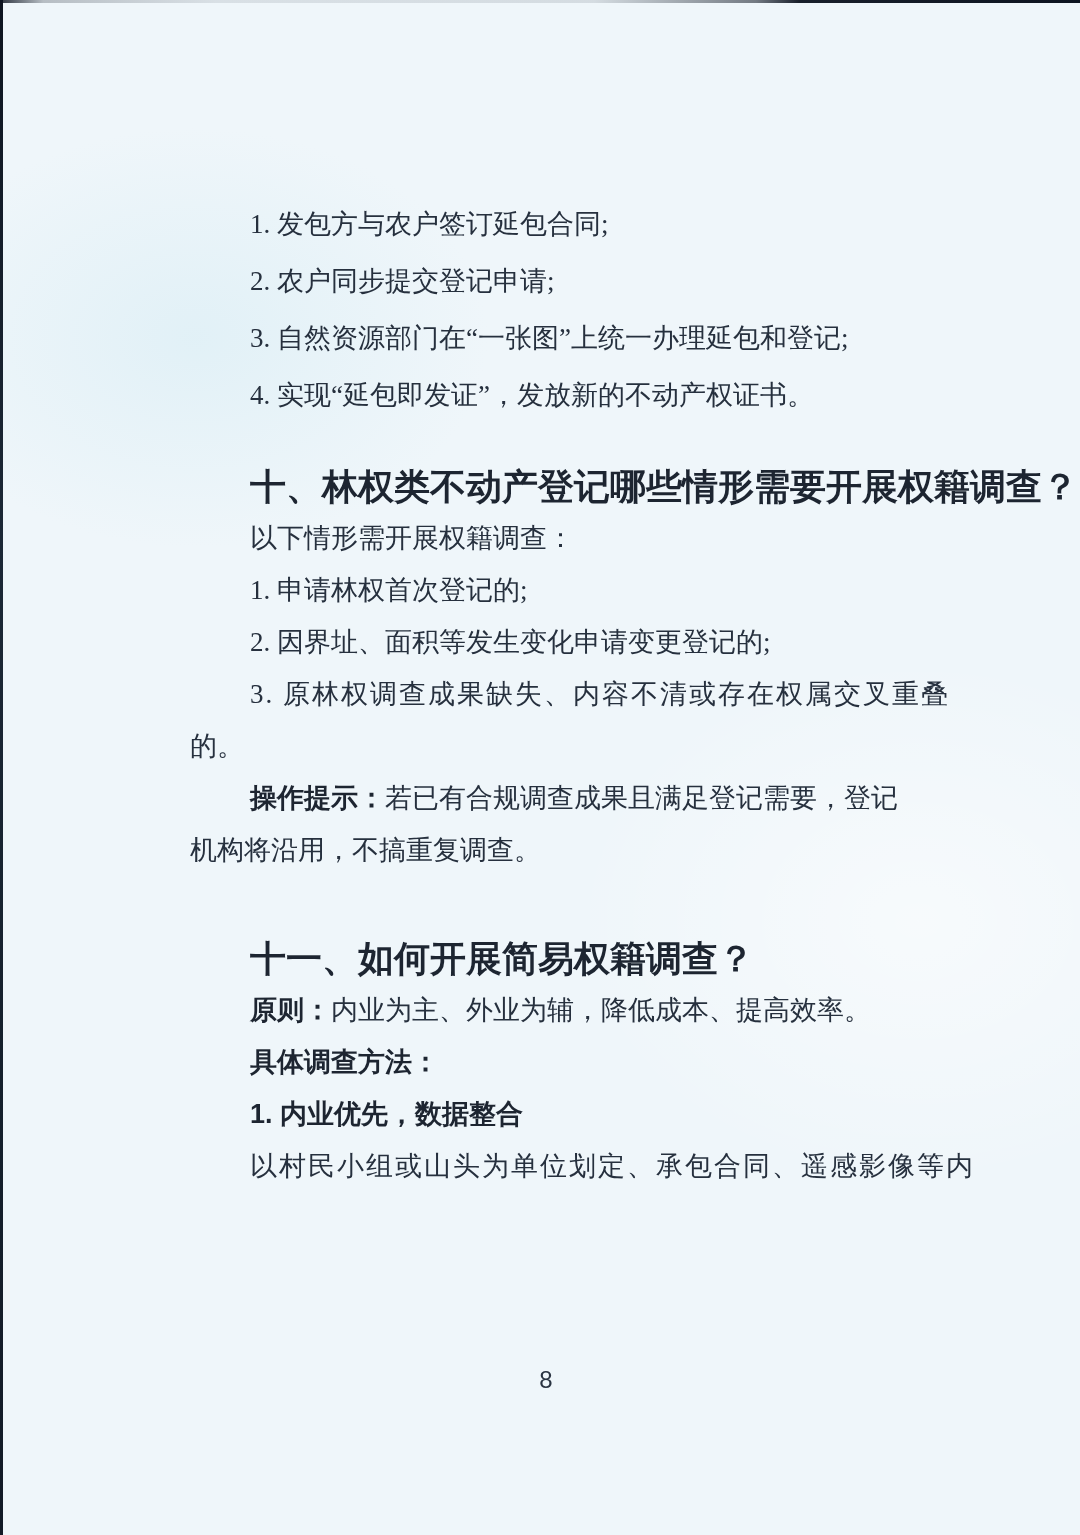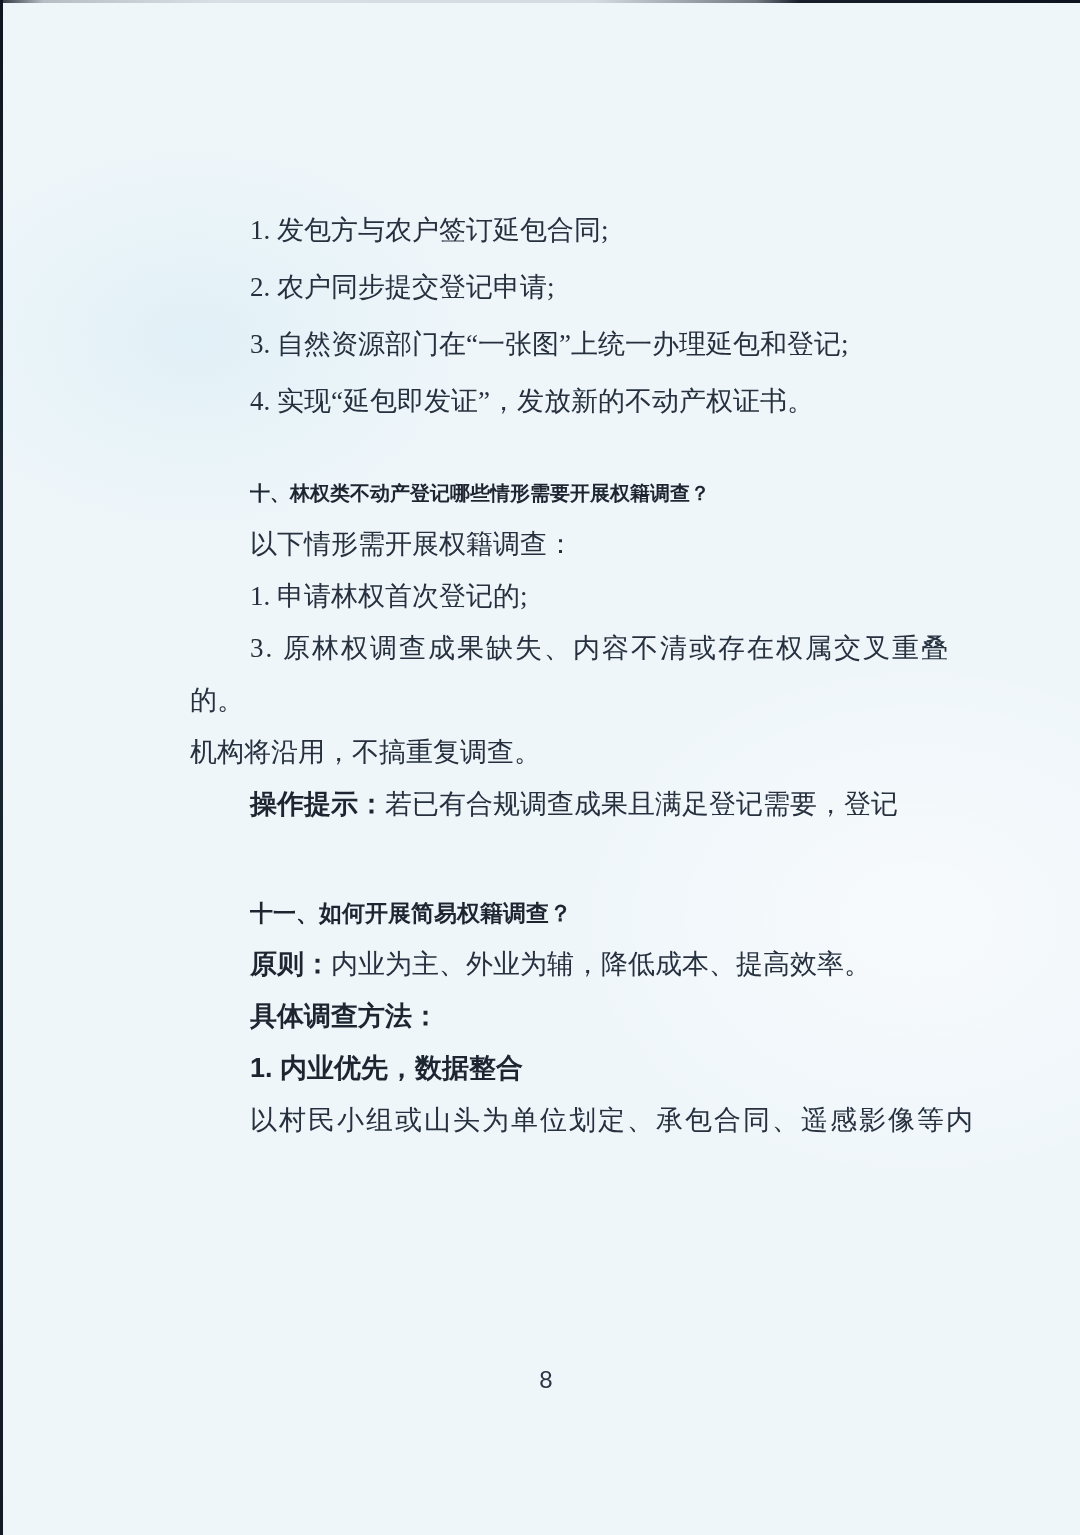--- a/index.html
+++ b/index.html
@@ -36,44 +36,44 @@
     height: 3px;
     background: linear-gradient(90deg,
       rgba(13,20,32,0.85) 0%, rgba(13,20,32,0.25) 4%,
       rgba(20,30,45,0.10) 20%, rgba(20,30,45,0.12) 55%,
       rgba(13,20,32,0.55) 70%, rgba(13,20,32,0.95) 74%, #0d1420 100%);
   }
 
   .doc {
     position: absolute;
     left: 190px;
-    top: 202px;
+    top: 196px;
     width: 712px;
     color: #26303e;
     font-size: 27px;
   }
   .line { white-space: nowrap; }
   .ind  { padding-left: 60px; }
 
   .steps .line { line-height: 57px; }
 
   .h10 {
     margin-top: 38px;
     line-height: 50px;
     font-family: "Liberation Sans", sans-serif;
     font-weight: bold;
-    font-size: 20px;
+    font-size: 36px;
     color: #1d2531;
   }
   .h11 {
     margin-top: 58px;
     line-height: 50px;
     font-family: "Liberation Sans", sans-serif;
     font-weight: bold;
-    font-size: 23px;
+    font-size: 36px;
     color: #1d2531;
   }
   .sec .line { line-height: 52px; }
 
   .bold-label {
     font-family: "Liberation Sans", sans-serif;
     font-weight: bold;
     color: #1d2531;
   }
   .bold-line {
@@ -111,27 +111,28 @@
     <div class="line ind">2. 农户同步提交登记申请;</div>
     <div class="line ind">3. 自然资源部门在“一张图”上统一办理延包和登记;</div>
     <div class="line ind">4. 实现“延包即发证”，发放新的不动产权证书。</div>
   </div>
 
   <div class="h10 line ind">十、林权类不动产登记哪些情形需要开展权籍调查？</div>
 
   <div class="sec">
     <div class="line ind">以下情形需开展权籍调查：</div>
     <div class="line ind">1. 申请林权首次登记的;</div>
+    <div class="line ind">2. 因界址、面积等发生变化申请变更登记的;</div>
     <div>
       <div class="line ind stretch">3. 原林权调查成果缺失、内容不清或存在权属交叉重叠</div>
       <div class="line">的。</div>
     </div>
     <div>
+      <div class="line ind"><span class="bold-label">操作提示：</span><span>若已有合规调查成果且满足登记需要，登记</span></div>
       <div class="line">机构将沿用，不搞重复调查。</div>
-      <div class="line ind"><span class="bold-label">操作提示：</span><span>若已有合规调查成果且满足登记需要，登记</span></div>
     </div>
   </div>
 
   <div class="h11 line ind">十一、如何开展简易权籍调查？</div>
 
   <div class="sec">
     <div class="line ind"><span class="bold-label">原则：</span><span>内业为主、外业为辅，降低成本、提高效率。</span></div>
     <div class="line ind bold-line">具体调查方法：</div>
     <div class="line ind bold-line">1. 内业优先，数据整合</div>
     <div>

